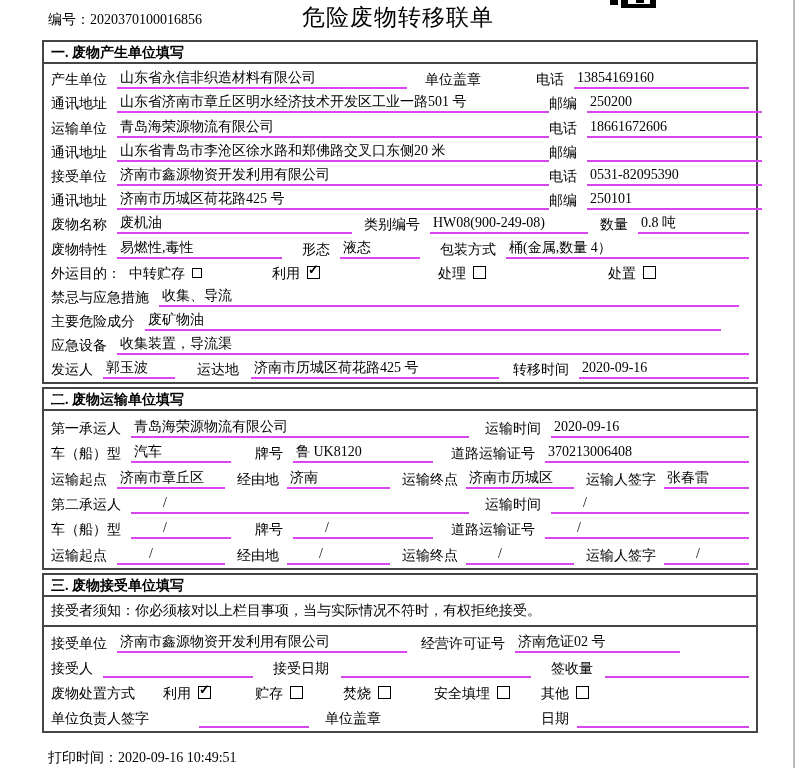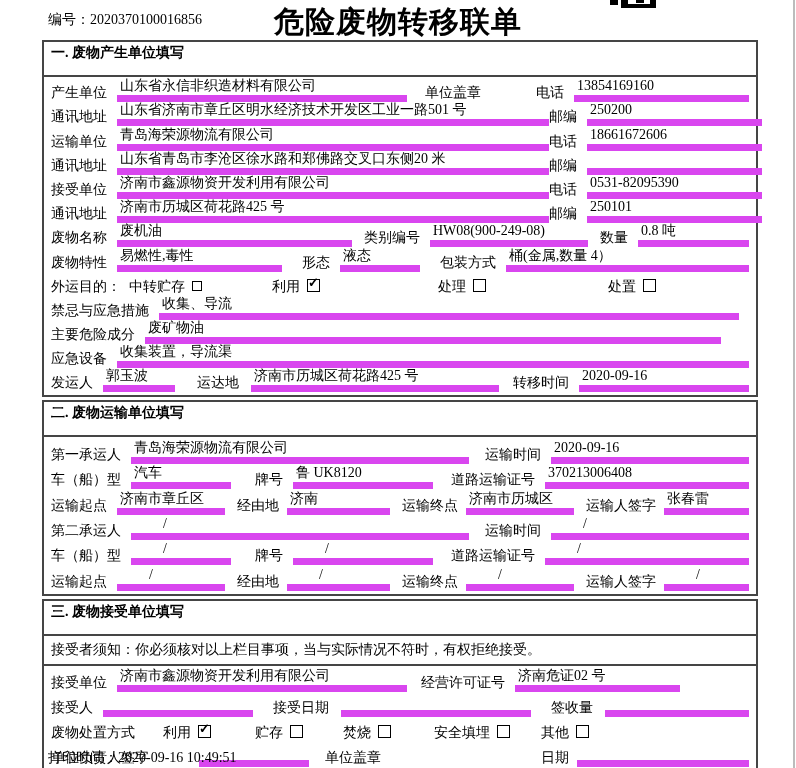--- a/index.html
+++ b/index.html
@@ -1,33 +1,33 @@
 <!DOCTYPE html>
 <html><head>
 <meta charset="utf-8">
 <style>
   html,body{margin:0;padding:0;background:#fff;}
   .page{position:relative;width:796px;height:768px;background:#ffffff;overflow:hidden;
         font-family:"Liberation Serif","DejaVu Serif",serif;font-size:14px;color:#000;}
   .serial{position:absolute;left:48px;top:11px;white-space:nowrap;}
   .doc-title{position:absolute;left:0;top:2px;width:100%;text-align:center;
-             font-size:30px;font-weight:bold;letter-spacing:1px;}
+             font-size:23px;font-weight:normal;letter-spacing:1px;}
   .qr{position:absolute;top:0;left:610px;width:70px;height:12px;}
   .qr div{position:absolute;background:#000;}
   .edge-line{position:absolute;top:0;right:1px;width:2px;height:768px;background:#bcbcbc;}
   .doc{position:absolute;left:42px;top:40px;width:716px;}
   .sec{border:2px solid #454545;margin-bottom:3px;box-sizing:border-box;background:#fff;}
-  .sec-h{font-weight:bold;font-size:14px;padding:2px 0 13px 7px;border-bottom:2px solid #454545;}
+  .sec-h{font-weight:bold;font-size:14px;padding:2px 0 0 7px;border-bottom:2px solid #454545;}
   .notice{height:28px;line-height:28px;border-bottom:2px solid #454545;padding:0 7px;white-space:nowrap;}
   .sec-body{padding:1px 7px 3px 7px;}
   .r{display:flex;align-items:flex-end;height:24.2px;}
   .s2 .r{height:25.4px;}
   .s3 .r{height:25px;}
   .lbl{white-space:nowrap;line-height:18px;margin-right:10px;flex:0 0 auto;}
-  .u{border-bottom:7px solid #d946ef;line-height:18px;white-space:nowrap;
+  .u{border-bottom:2px solid #d946ef;line-height:18px;white-space:nowrap;
      padding:0 3px;flex:0 0 auto;box-sizing:border-box;overflow:visible;}
   .fx{flex:1 1 auto;}
   .ind{padding-left:32px;}
   .opt{display:flex;align-items:center;line-height:18px;flex:0 0 auto;}
   .cb{display:inline-block;width:11px;height:11px;border:1px solid #000;
       margin-left:7px;margin-bottom:2px;position:relative;flex:0 0 auto;}
   .cb.sm{width:8px;height:8px;margin-bottom:1px;}
   .cb.checked::after{content:"\2713";position:absolute;left:0px;top:-4px;
       font-size:13px;font-weight:bold;line-height:13px;}
   .print-time{position:absolute;left:48px;top:749px;white-space:nowrap;}

